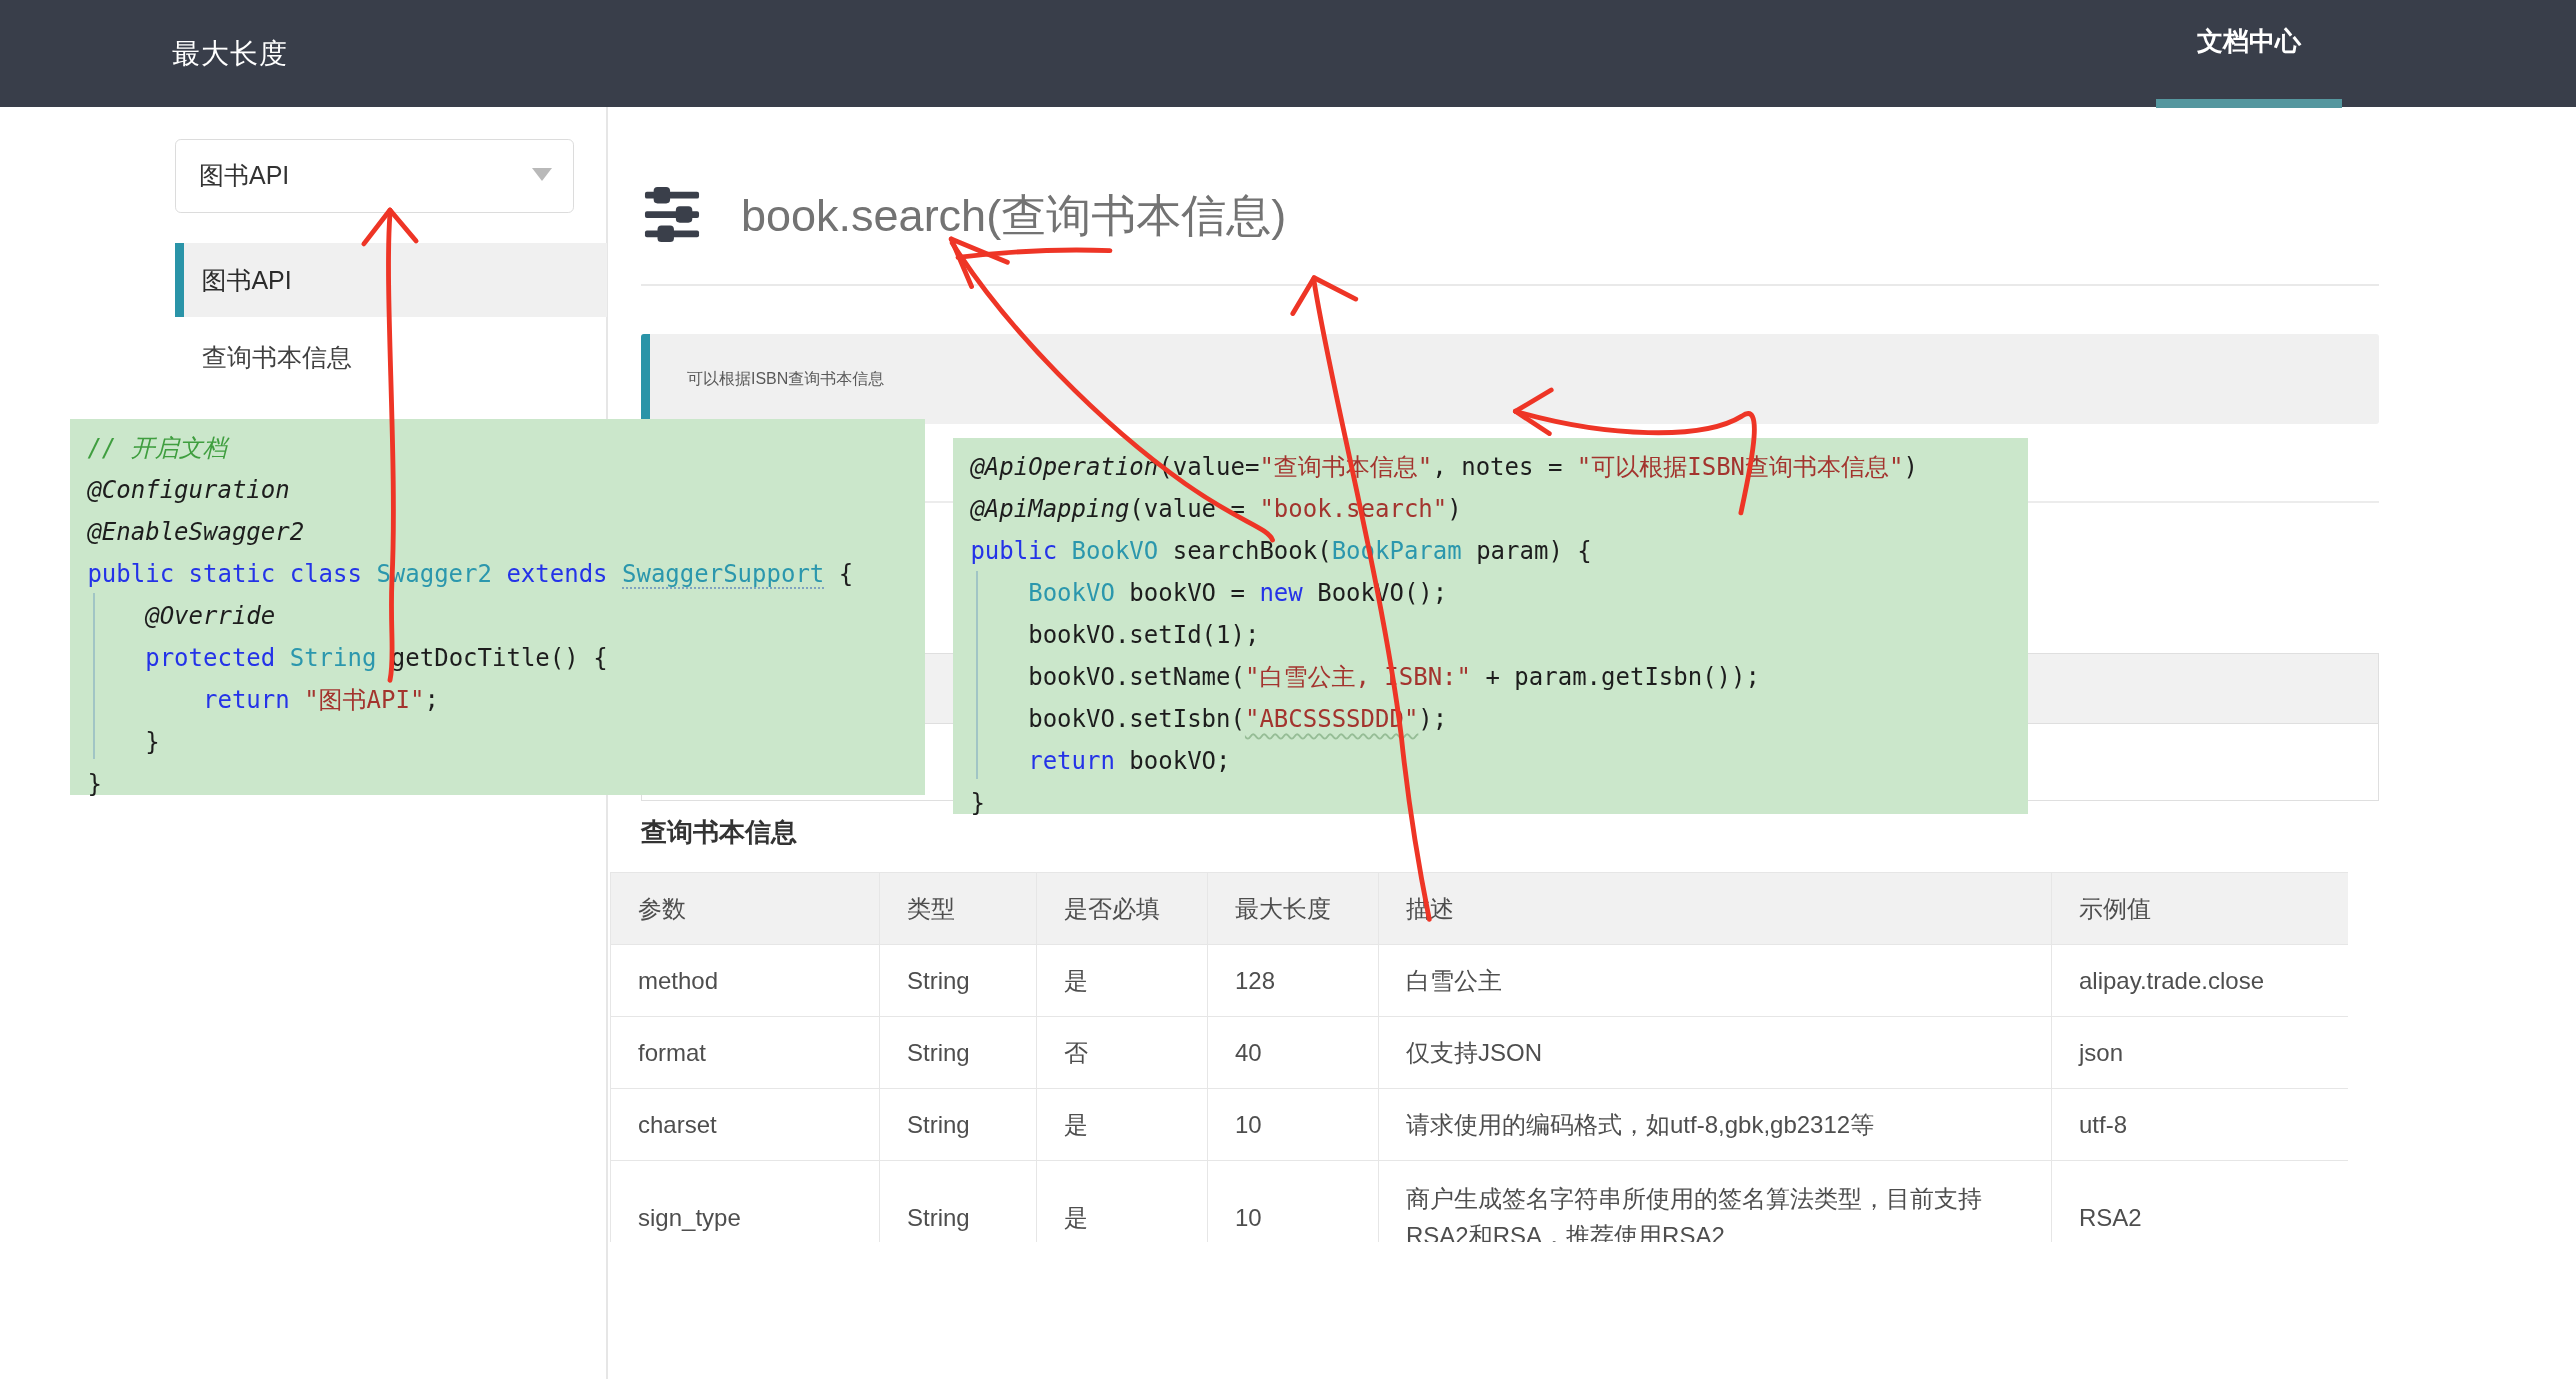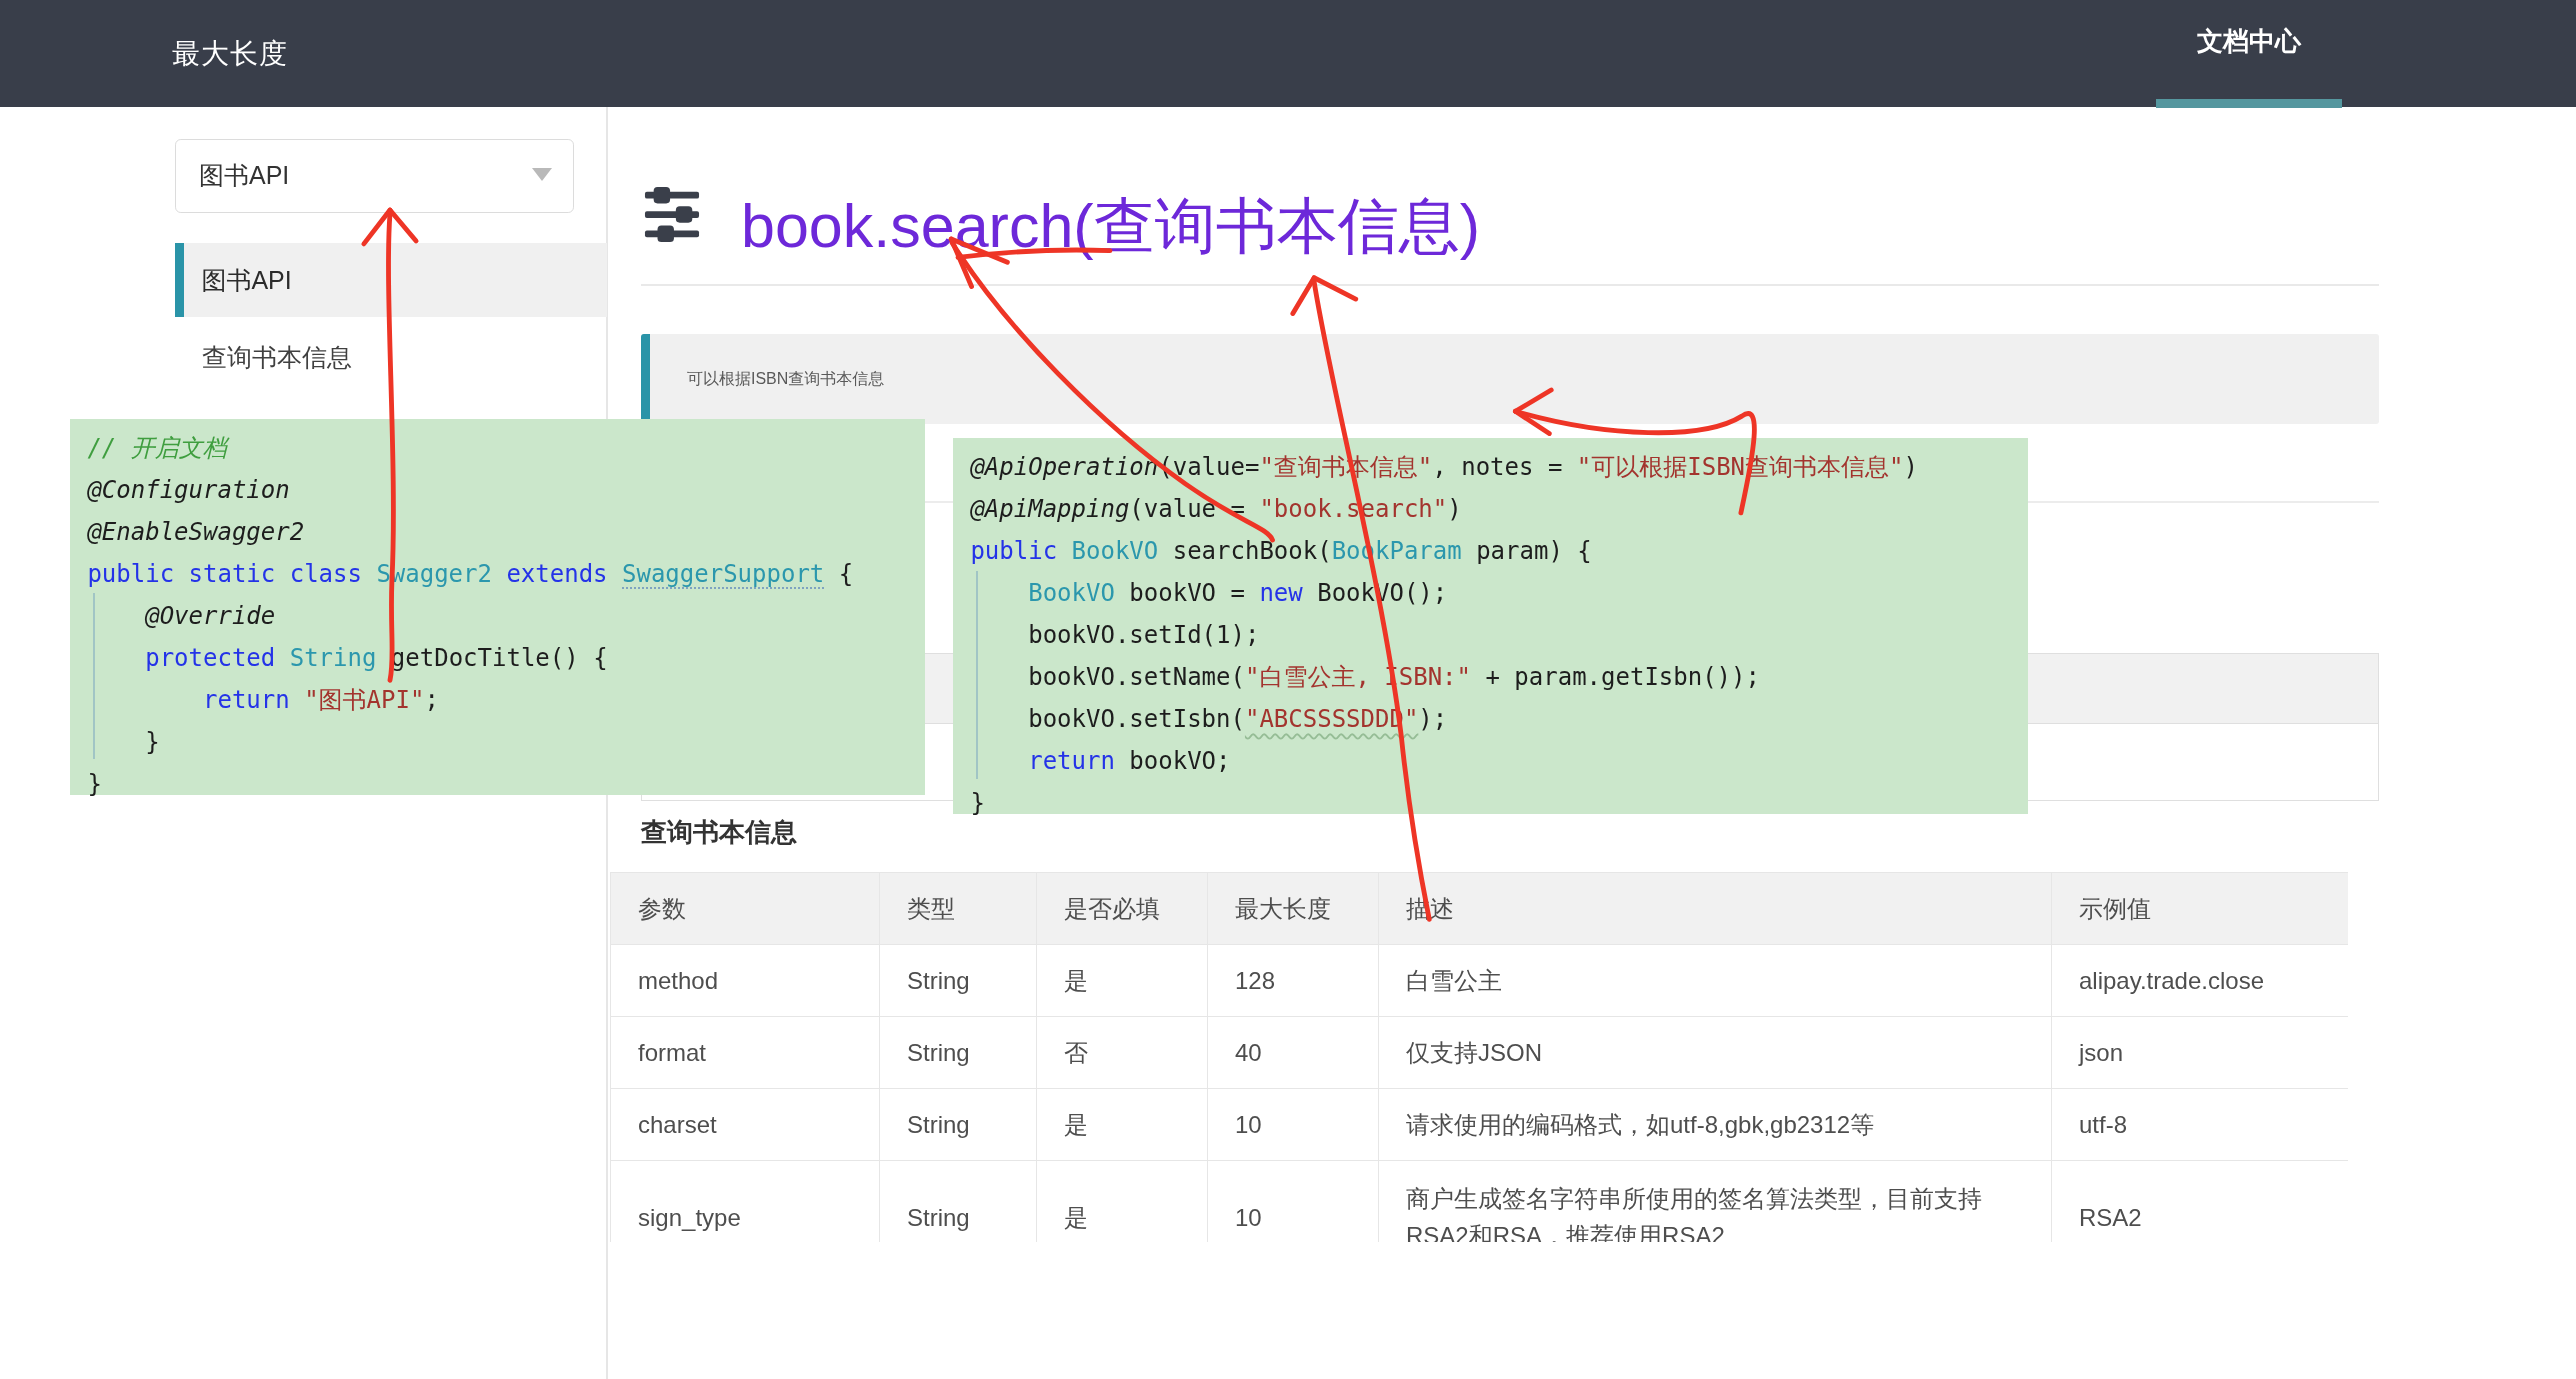--- a/index.html
+++ b/index.html
@@ -19,21 +19,21 @@
   .dropdown-label{position:absolute;left:23px;top:0;height:70px;display:flex;align-items:center;
                   font-size:25px;color:#333;}
   .caret{position:absolute;right:21px;top:28px;width:0;height:0;border-left:10.6px solid transparent;
          border-right:10.6px solid transparent;border-top:13.5px solid #b9b9b9;}
   .side-item{position:absolute;left:175px;top:243px;width:432px;height:74px;background:#f0f0f0;
              border-left:9.7px solid #2a94a8;box-sizing:border-box;cursor:pointer;}
   .side-item-label{position:absolute;left:17.4px;top:0;height:74px;display:flex;align-items:center;
                    font-size:25px;color:#2b2b2b;}
   .side-link{position:absolute;left:202px;top:341px;font-size:25px;color:#404040;cursor:pointer;}
   
-  .title-text{position:absolute;left:741px;top:186px;font-size:61px;font-weight:300;color:#6d28d9;}
+  .title-text{position:absolute;left:741px;top:186px;font-size:45px;font-weight:300;color:#737373;}
   .title-divider{position:absolute;left:641px;top:284px;width:1738px;height:1.9px;background:#e9e9e9;}
   .sliders-icon{position:absolute;left:644px;top:187px;}
   
   .note-box{position:absolute;left:641px;top:334px;width:1738px;height:90px;background:#f0f0f0;
             border-left:9.7px solid #2a94a8;border-radius:2.9px;box-sizing:border-box;}
   .note-text{position:absolute;left:37px;top:0;height:90px;display:flex;align-items:center;
              font-size:16px;color:#595959;}
   
   .bg-line{position:absolute;left:641px;top:501px;width:1738px;height:1.9px;background:#ececec;}
   .bg-box{position:absolute;left:641px;top:653px;width:1738px;height:148px;border:1.9px solid #dfdfdf;

